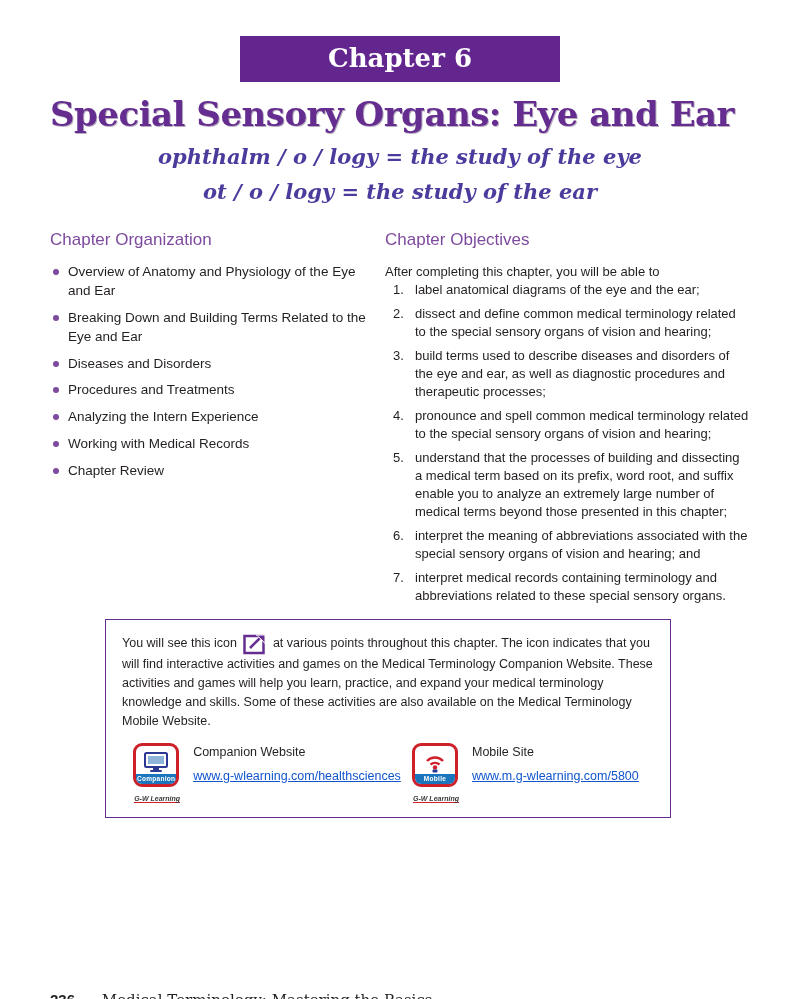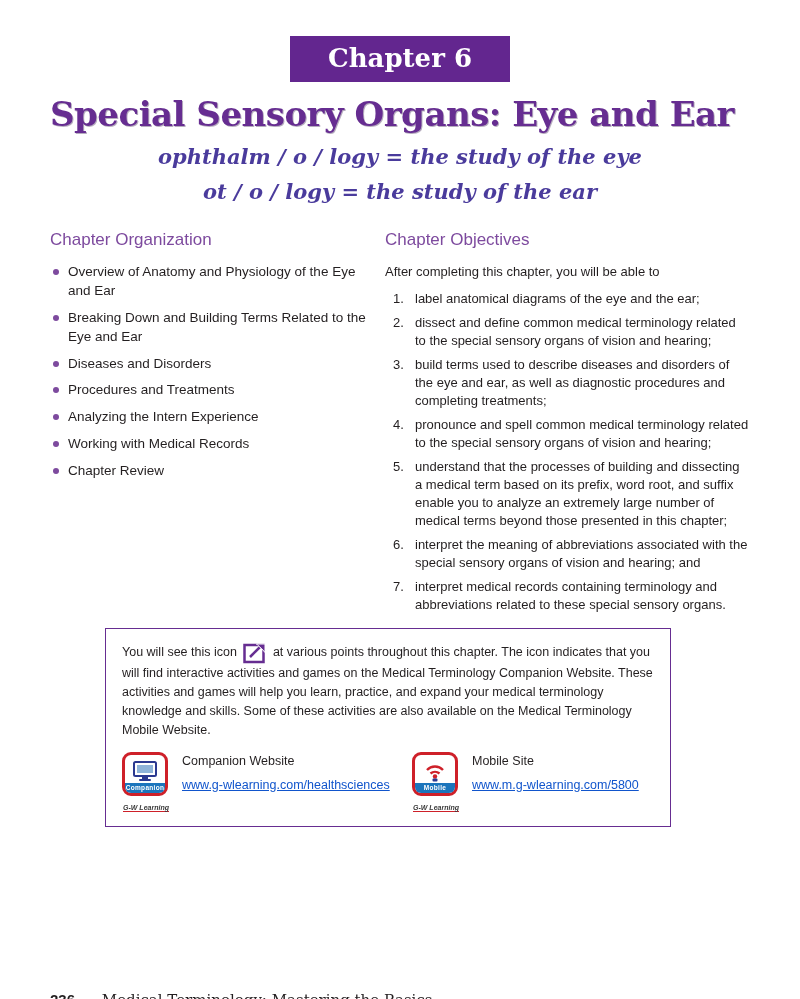--- a/index.html
+++ b/index.html
@@ -8,21 +8,21 @@
     width: 800px; height: 999px;
     font-family: "Liberation Sans", sans-serif;
     color: #231f20;
     position: relative;
     overflow: hidden;
   }
   .page { width: 800px; height: 999px; padding: 0 50px; position: relative; }
 
   
   .chapter-badge {
-    width: 220px; margin: 36px auto 0 auto;
+    width: 320px; margin: 36px auto 0 auto;
     background: #63268f;
     text-align: center;
     padding: 7px 0 9px 0;
   }
   .chapter-badge span {
     font-family: "DejaVu Serif", "Liberation Serif", serif;
     font-weight: bold; font-size: 26px; color: #ffffff;
   }
 
   
@@ -61,21 +61,21 @@
     padding-left: 18px;
     font-size: 13.5px; line-height: 1.4;
     margin-bottom: 8px;
   }
   ul.org-list li::before {
     content: "";
     position: absolute; left: 3px; top: 6px;
     width: 6px; height: 6px; border-radius: 50%;
     background: #7d4a9e;
   }
-  .objectives-intro { font-size: 13px; line-height: 1.35; margin-bottom: 9px; }
+  .objectives-intro { font-size: 13px; line-height: 1.35; }
   ol.obj-list { list-style: none; counter-reset: obj; }
   ol.obj-list li {
     counter-increment: obj;
     position: relative;
     padding-left: 30px;
     font-size: 13px; line-height: 18px;
     margin-bottom: 6px;
   }
   ol.obj-list li::before {
     content: counter(obj) ".";
@@ -89,21 +89,21 @@
     border: 1.5px solid #662d91;
     padding: 13px 16px 12px 16px;
   }
   .info-text { font-size: 12.5px; line-height: 19px; }
   .activity-icon {
     display: inline-block; vertical-align: middle;
     width: 24px; height: 22px; margin: 0 6px;
   }
   .sites { display: flex; margin-top: 12px; }
   .site { display: flex; align-items: flex-start; }
-  .site-first { flex: 0 0 290px; }
+  .site-first { flex: 0 0 290px; justify-content: center; }
   .site-iconwrap { width: 48px; margin-right: 12px; text-align: center; }
   .site-icon {
     width: 46px; height: 44px;
     border: 3px solid #ce2029; border-radius: 9px;
     background: #ffffff;
     overflow: hidden;
     display: flex; flex-direction: column; align-items: center; justify-content: flex-end;
   }
   .site-icon svg { display: block; margin: 3px auto 1px auto; }
   .icon-band {
@@ -163,21 +163,21 @@
         <li>Chapter Review</li>
       </ul>
     </div>
 
     <div class="col-right">
       <h2 class="section-heading">Chapter Objectives</h2>
       <p class="objectives-intro">After completing this chapter, you will be able to</p>
       <ol class="obj-list">
         <li>label anatomical diagrams of the eye and the ear;</li>
         <li>dissect and define common medical terminology related to the special sensory organs of vision and hearing;</li>
-        <li>build terms used to describe diseases and disorders of the eye and ear, as well as diagnostic procedures and completing treatments;</li>
+        <li>build terms used to describe diseases and disorders of the eye and ear, as well as diagnostic procedures and therapeutic processes;</li>
         <li>pronounce and spell common medical terminology related to the special sensory organs of vision and hearing;</li>
         <li>understand that the processes of building and dissecting a medical term based on its prefix, word root, and suffix enable you to analyze an extremely large number of medical terms beyond those presented in this chapter;</li>
         <li>interpret the meaning of abbreviations associated with the special sensory organs of vision and hearing; and</li>
         <li>interpret medical records containing terminology and abbreviations related to these special sensory organs.</li>
       </ol>
     </div>
 
   </div>
 
   <div class="infobox">

